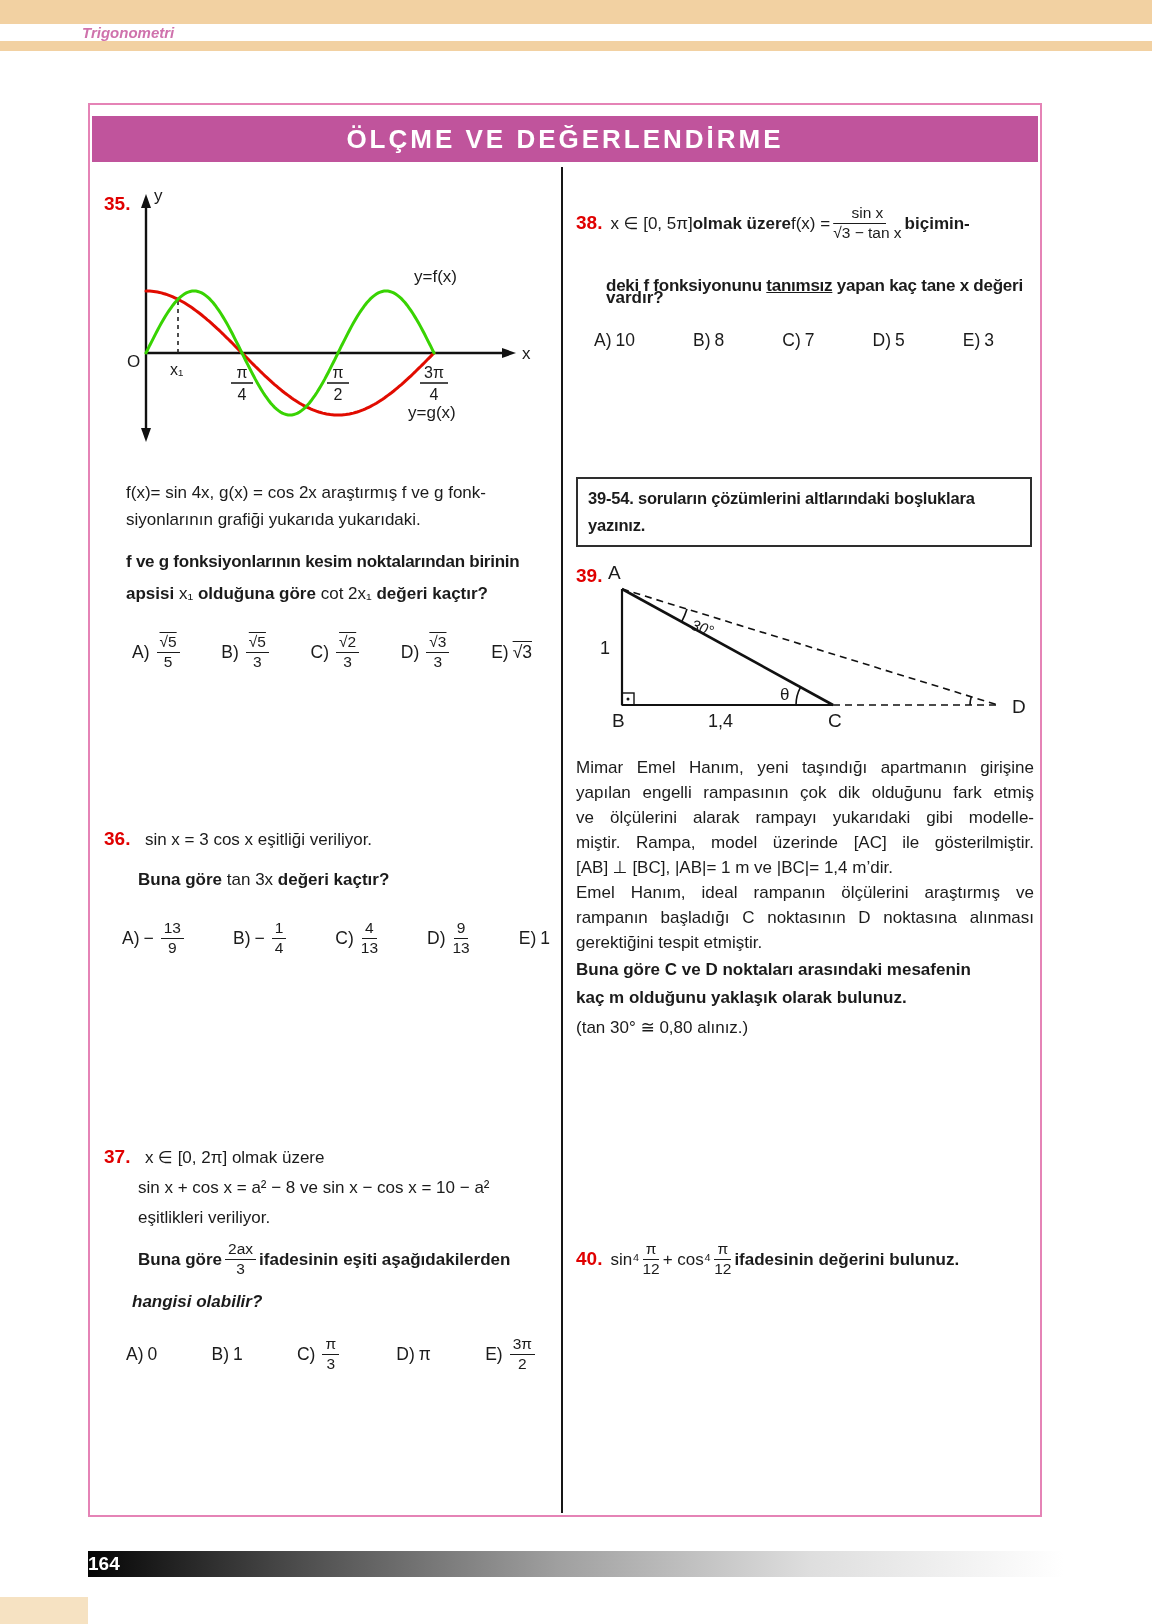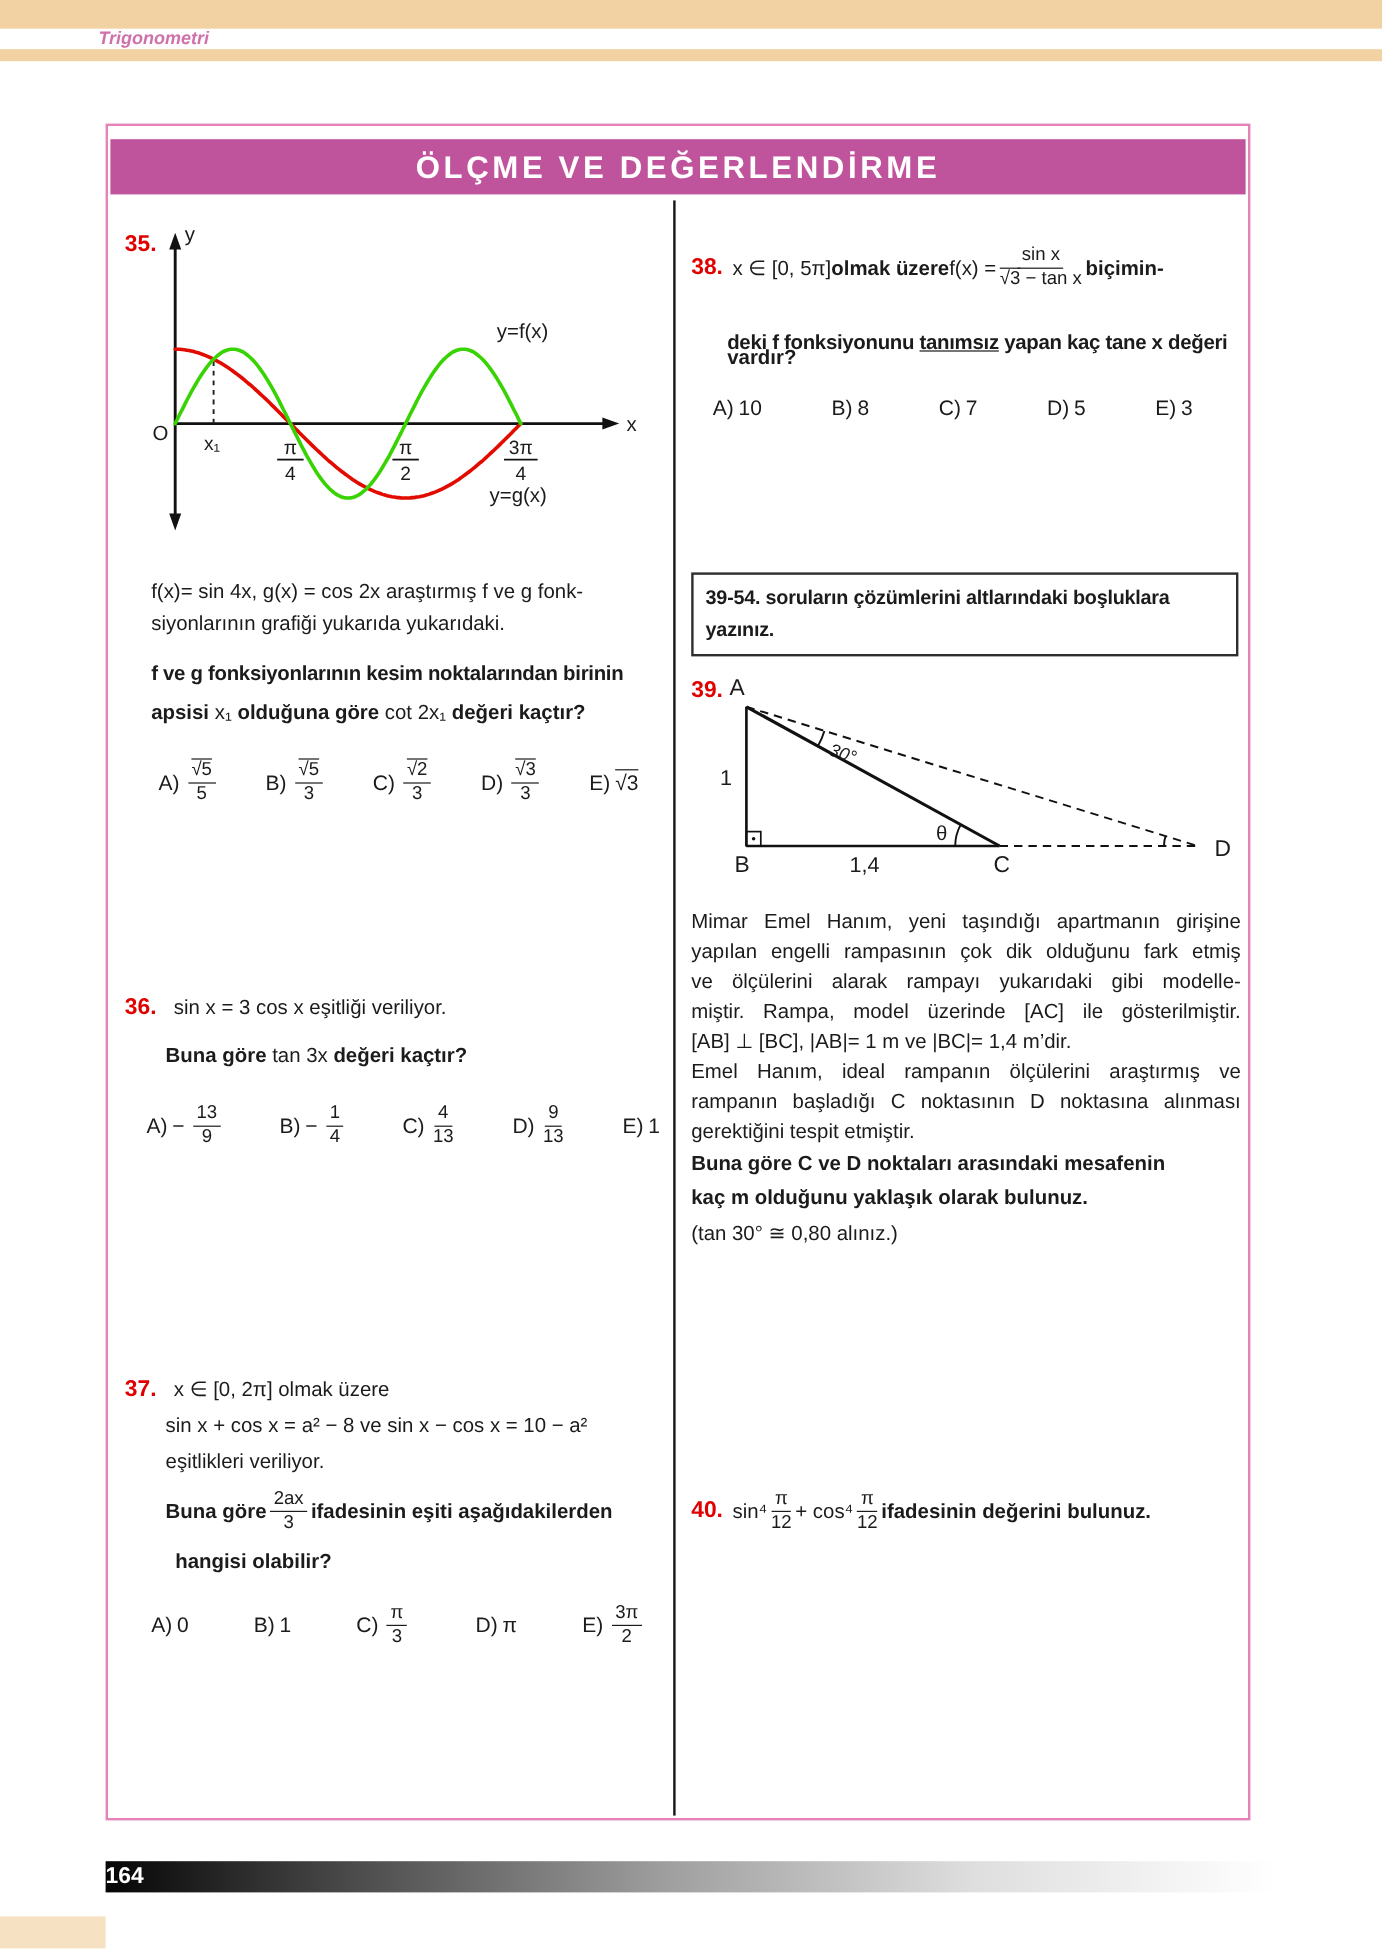--- a/index.html
+++ b/index.html
@@ -204,21 +204,21 @@
       <div class="line t" style="left:34px;top:30px;">sin x + cos x = a² − 8  ve  sin x − cos x = 10 − a²</div>
       <div class="line t" style="left:34px;top:60px;">eşitlikleri veriliyor.</div>
       <div class="mrow t" style="position:absolute;left:34px;top:92px;height:44px;">
         <span class="b">Buna göre </span>
         <span class="frac">
             <span class="fnum">2ax</span>
             <span class="fden">3</span>
           </span>
         <span class="b"> ifadesinin eşiti aşağıdakilerden</span>
       </div>
-      <div class="line t b" style="left:42px;top:144px;">hangisi olabilir?</div>
+      <div class="line t b" style="left:28px;top:144px;font-style:italic;">hangisi olabilir?</div>
       <div class="opts" style="left:22px;top:184px;width:412px;height:50px;">
         <div class="opt">
           <span>A)</span>
           <span>0</span>
         </div>
         <div class="opt">
           <span>B)</span>
           <span>1</span>
         </div>
         <div class="opt">

